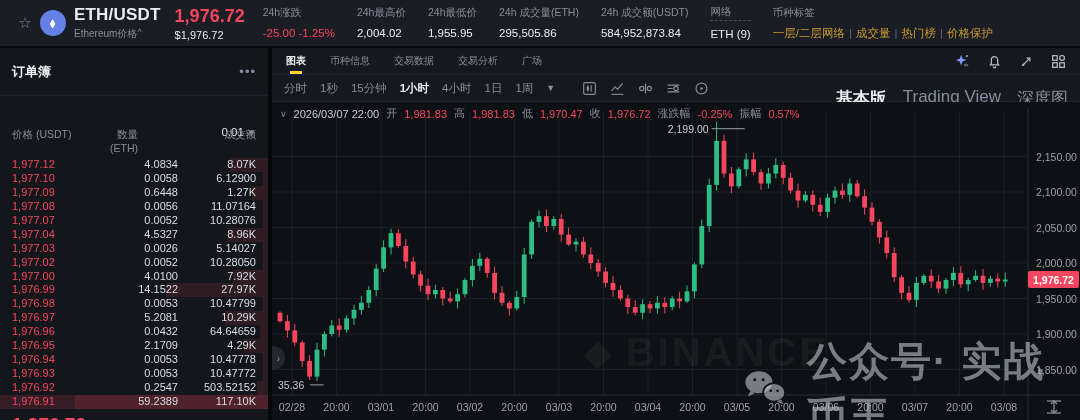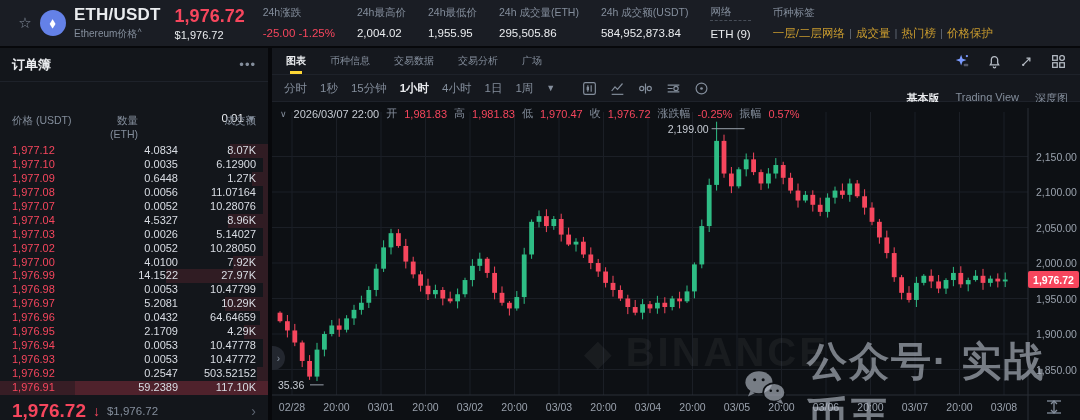--- a/index.html
+++ b/index.html
@@ -25,21 +25,21 @@
   .stat .val { font-size:11.5px; color:#eaecef; white-space:nowrap; }
   .stat .val.red { color:#f6465d; }
   .stat .val.gold { color:#c99b2e;margin-top:32px; }
   .stat .sep { color:#5e6673; margin:0 4px; }
 
   
   .main { flex:1; display:flex; margin-top:2px; }
 
   
   .orderbook { width:268px; background:#13161b; margin-right:4px; display:flex; flex-direction:column; }
-  .ob-header { height:34px; display:flex; align-items:center; justify-content:space-between; padding:0 12px; border-bottom:1px solid #1e222a; }
+  .ob-header { height:48px; display:flex; align-items:center; justify-content:space-between; padding:0 12px; border-bottom:1px solid #1e222a; }
   .ob-title { font-size:13px; font-weight:bold; }
   .ob-more { color:#848e9c; font-size:13px; letter-spacing:1px; cursor:pointer; }
   .ob-controls { height:30px; display:flex; align-items:center; padding:0 12px; gap:10px;flex-direction:column; }
   .vm { width:15px; height:15px; cursor:pointer; display:block; }
   .ob-precision { margin-left:auto; font-size:11.5px; color:#eaecef; cursor:pointer; }
   .ob-precision .caret { color:#848e9c; font-size:9px; }
   .ob-cols { display:flex; padding:2px 12px 4px; }
   .ob-cols span { font-size:10.5px; color:#848e9c; }
   .c-price { width:84px; }
   .c-amount { flex:1; text-align:right; }
@@ -66,21 +66,21 @@
   .tab.active:after { content:""; position:absolute; left:20%; right:20%; bottom:0; height:3px; background:#fcd535; }
   .tab-icons { margin-left:auto; display:flex; gap:17px; align-items:center; color:#b7bdc6; }
   .tab-icons svg { display:block; cursor:pointer; }
   .toolbar { height:27px; display:flex; align-items:center; padding:0 12px; gap:13px; border-bottom:1px solid #1e222a; }
   .tf { font-size:11.5px; color:#848e9c; cursor:pointer; white-space:nowrap; }
   .tf.active { color:#eaecef; font-weight:bold; }
   .tb-caret { color:#848e9c; font-size:9px; cursor:pointer; }
   .tb-icons { display:flex; gap:13px; align-items:center; margin-left:14px; color:#848e9c; }
   .tb-icons svg { display:block; cursor:pointer; }
   .view-modes { margin-left:auto; display:flex; gap:16px; }
-  .vm-item { font-size:11px; color:#848e9c; cursor:pointer; white-space:nowrap;margin-top:21px; }
+  .vm-item { font-size:17px; color:#848e9c; cursor:pointer; white-space:nowrap;margin-top:21px; }
   .vm-item.active { color:#eaecef; font-weight:bold; }
 
   .chart-area { position:relative; flex:1; background:#0d1014; overflow:hidden; }
   .chart-area svg.plot { position:absolute; inset:0; }
   .ohlc-line { position:absolute; top:4px; left:8px; z-index:5; font-size:11px; display:flex; gap:7px; align-items:center; white-space:nowrap; }
   .ohlc-line .caret { color:#848e9c; font-size:9px; }
   .ohlc-line .dt { color:#c6cbd3; }
   .ohlc-line .k { color:#848e9c; }
   .ohlc-line .v { color:#f6465d; }
   .price-tag { position:absolute; right:1px; width:51px; height:17px; background:#f6465d; border-radius:2px; color:#fff; font-size:10.5px; font-weight:bold; display:flex; align-items:center; justify-content:center; z-index:4; }
@@ -160,21 +160,21 @@
       <div class="ob-rows" id="ob-rows">
           <div class="ob-row">
             <div class="depth" style="width: 14%;"></div>
             <span class="p">1,977.12</span>
             <span class="a">4.0834</span>
             <span class="t">8.07K</span>
           </div>
           <div class="ob-row">
             <div class="depth" style="width: 2%;"></div>
             <span class="p">1,977.10</span>
-            <span class="a">0.0035</span>
+            <span class="a">0.0058</span>
             <span class="t">6.12900</span>
           </div>
           <div class="ob-row">
             <div class="depth" style="width: 6%;"></div>
             <span class="p">1,977.09</span>
             <span class="a">0.6448</span>
             <span class="t">1.27K</span>
           </div>
           <div class="ob-row">
             <div class="depth" style="width: 2%;"></div>

